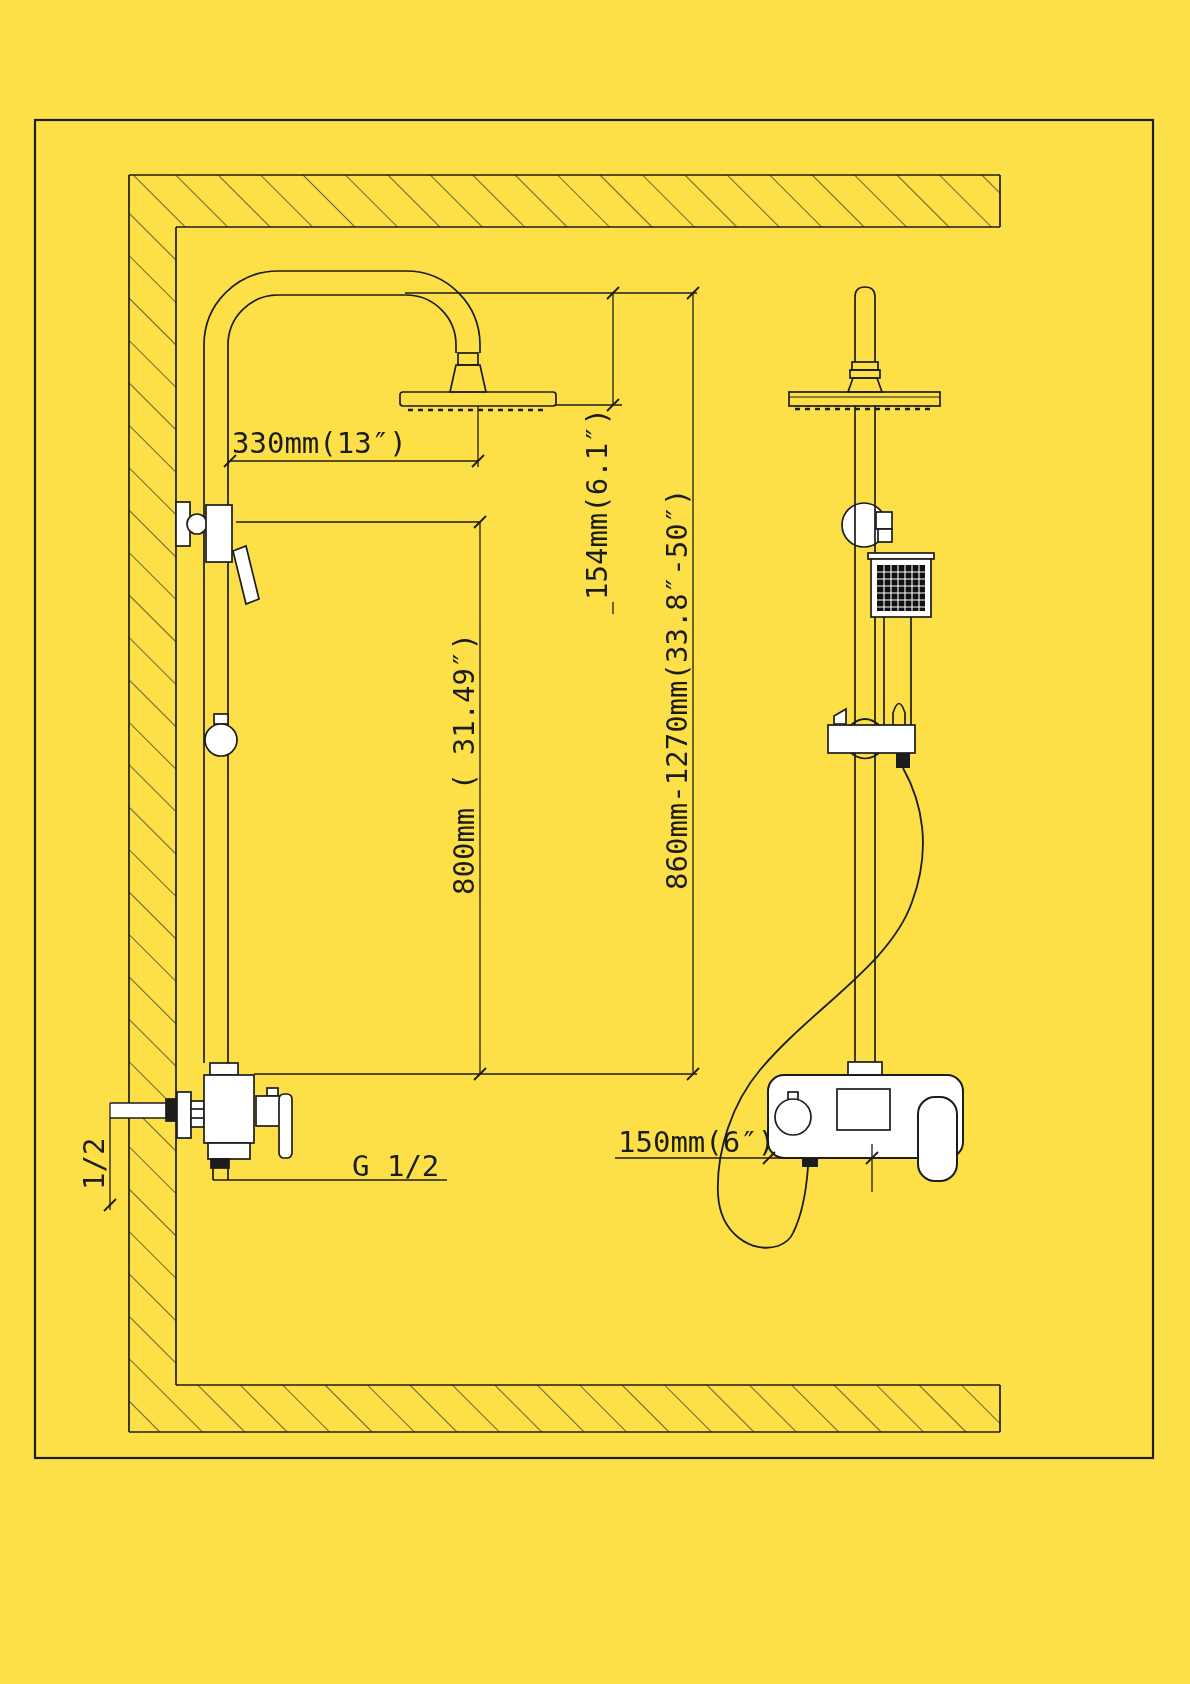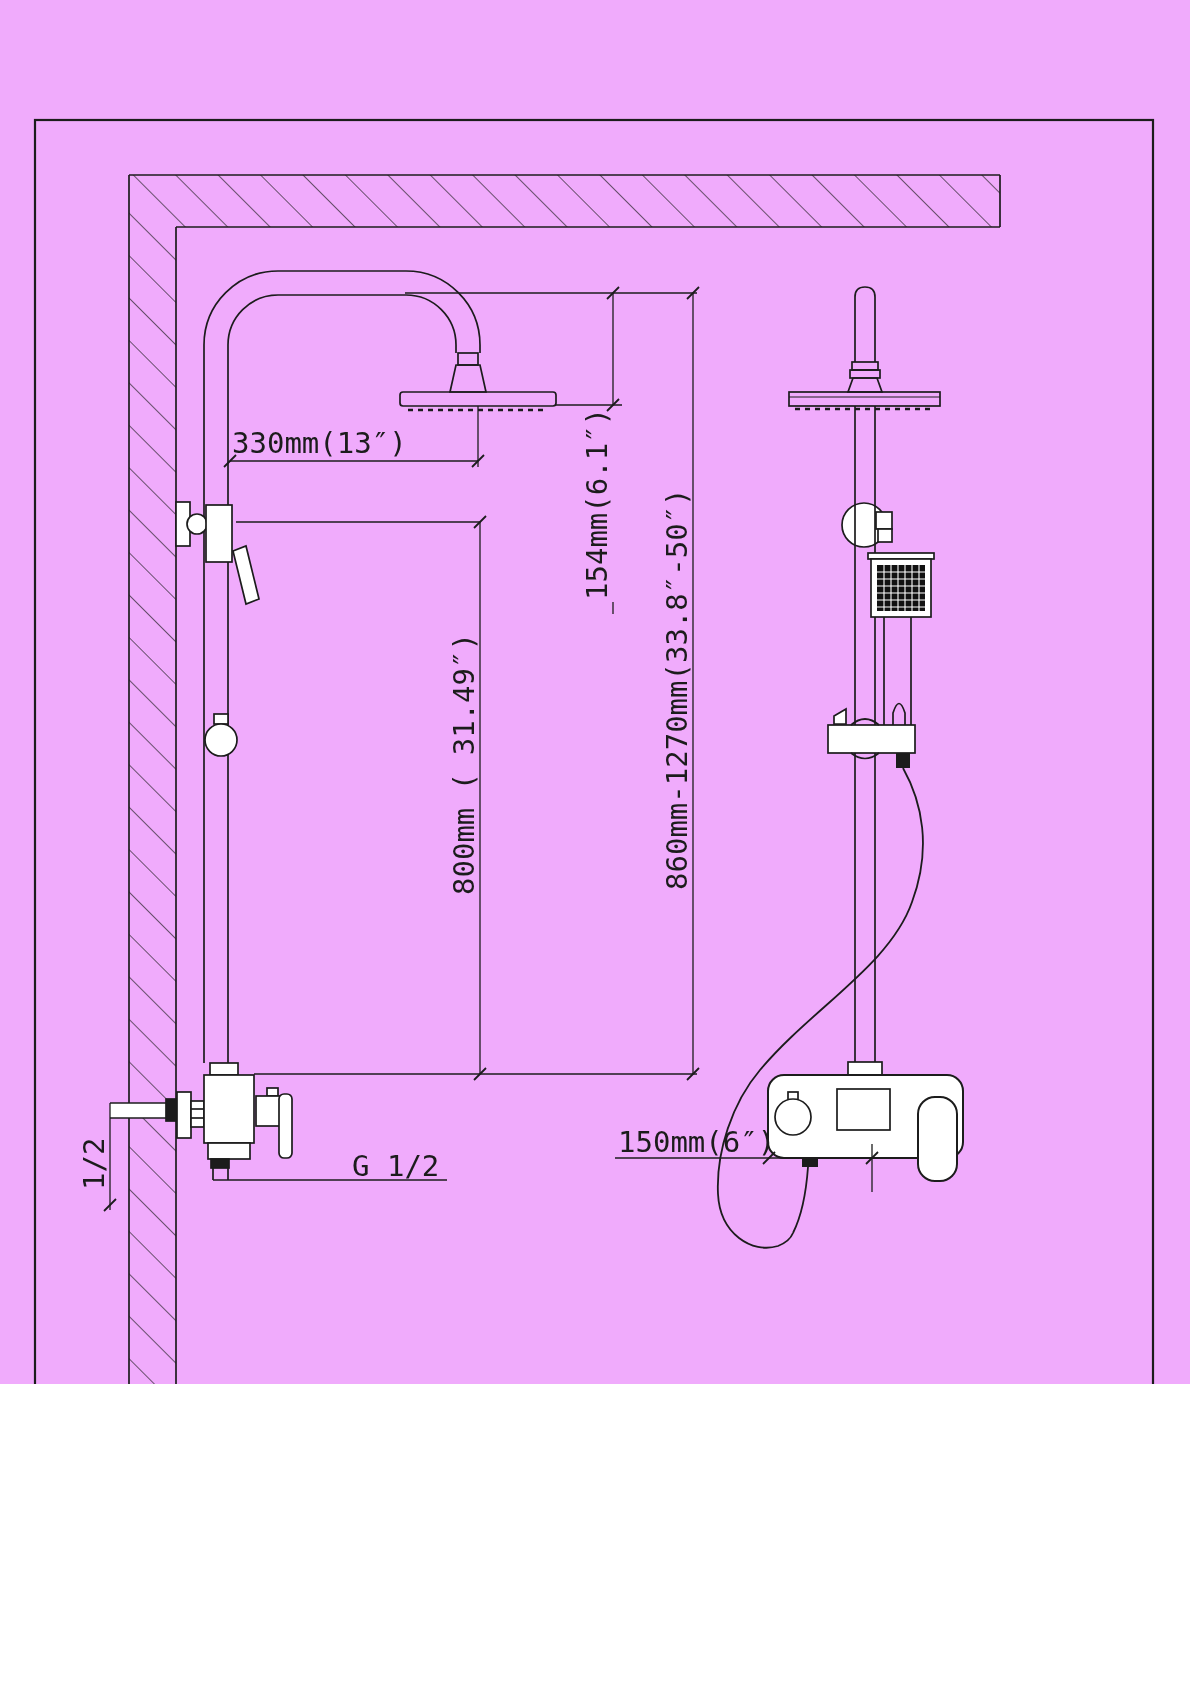--- a/index.html
+++ b/index.html
@@ -1,19 +1,19 @@
 <!DOCTYPE html>
 <html><head>
 <meta charset="utf-8">
 <style>
   html,body{margin:0;padding:0;background:#ffffff;}
   .canvas{
     position:relative;
-    width:1190px;height:1384px;
-    background:#f0abfc;
+    width:1190px;height:1684px;
+    background:#fde047;
     font-family:"DejaVu Sans Mono","Liberation Mono",monospace;
   }
   svg{display:block;}
   text{
     font-family:"DejaVu Sans Mono","Liberation Mono",monospace;
     fill:#1c1c1c;
   }
 </style>
 </head>
 <body>

